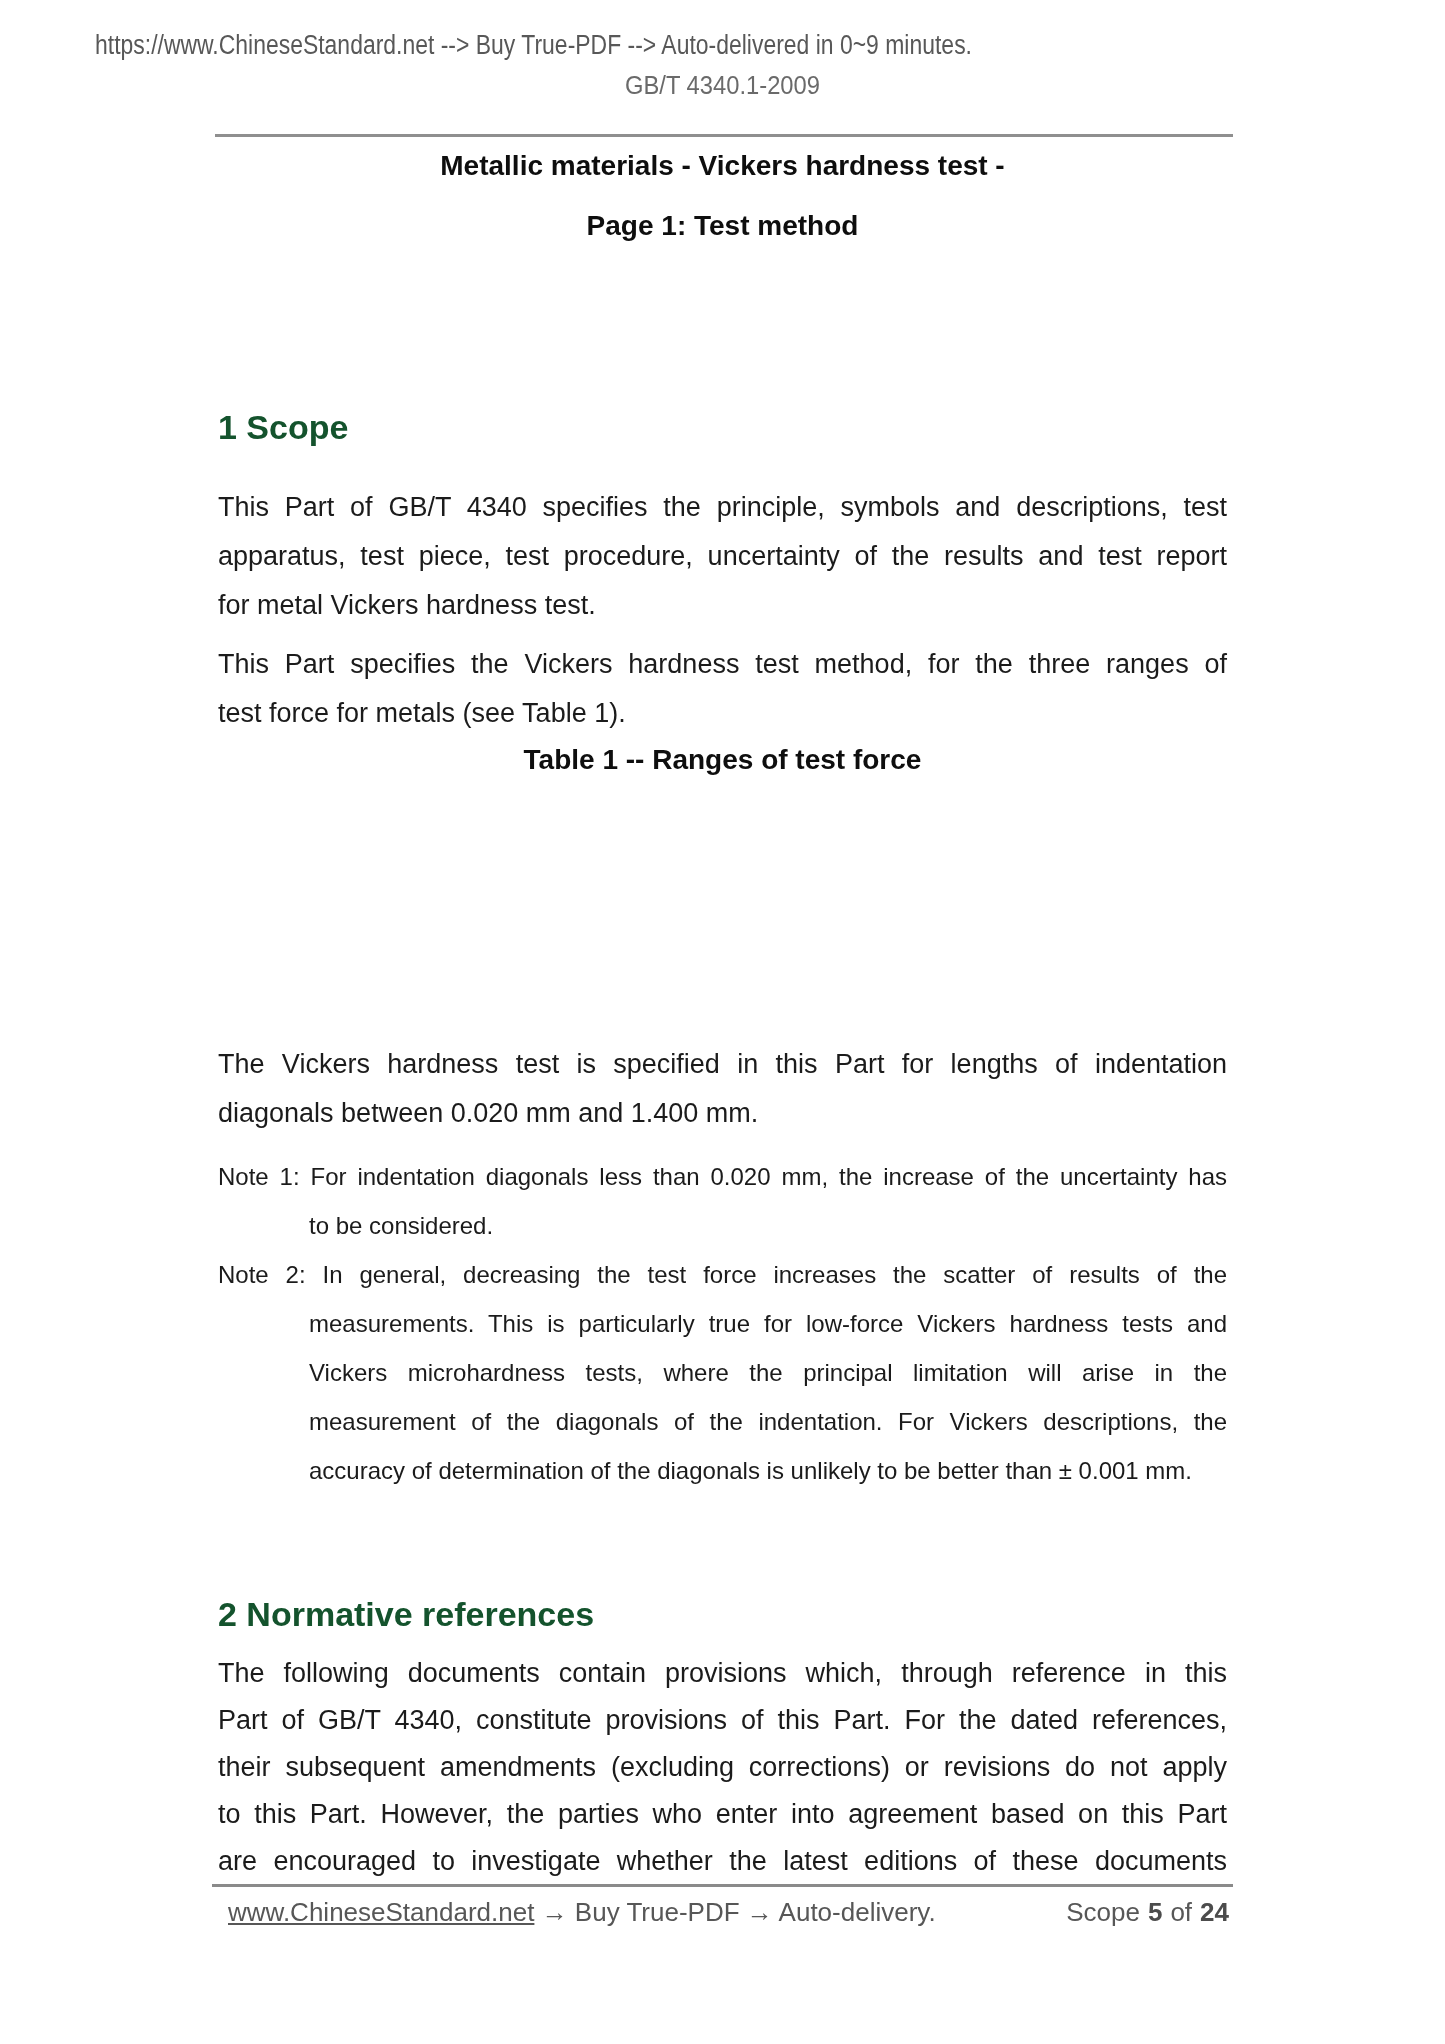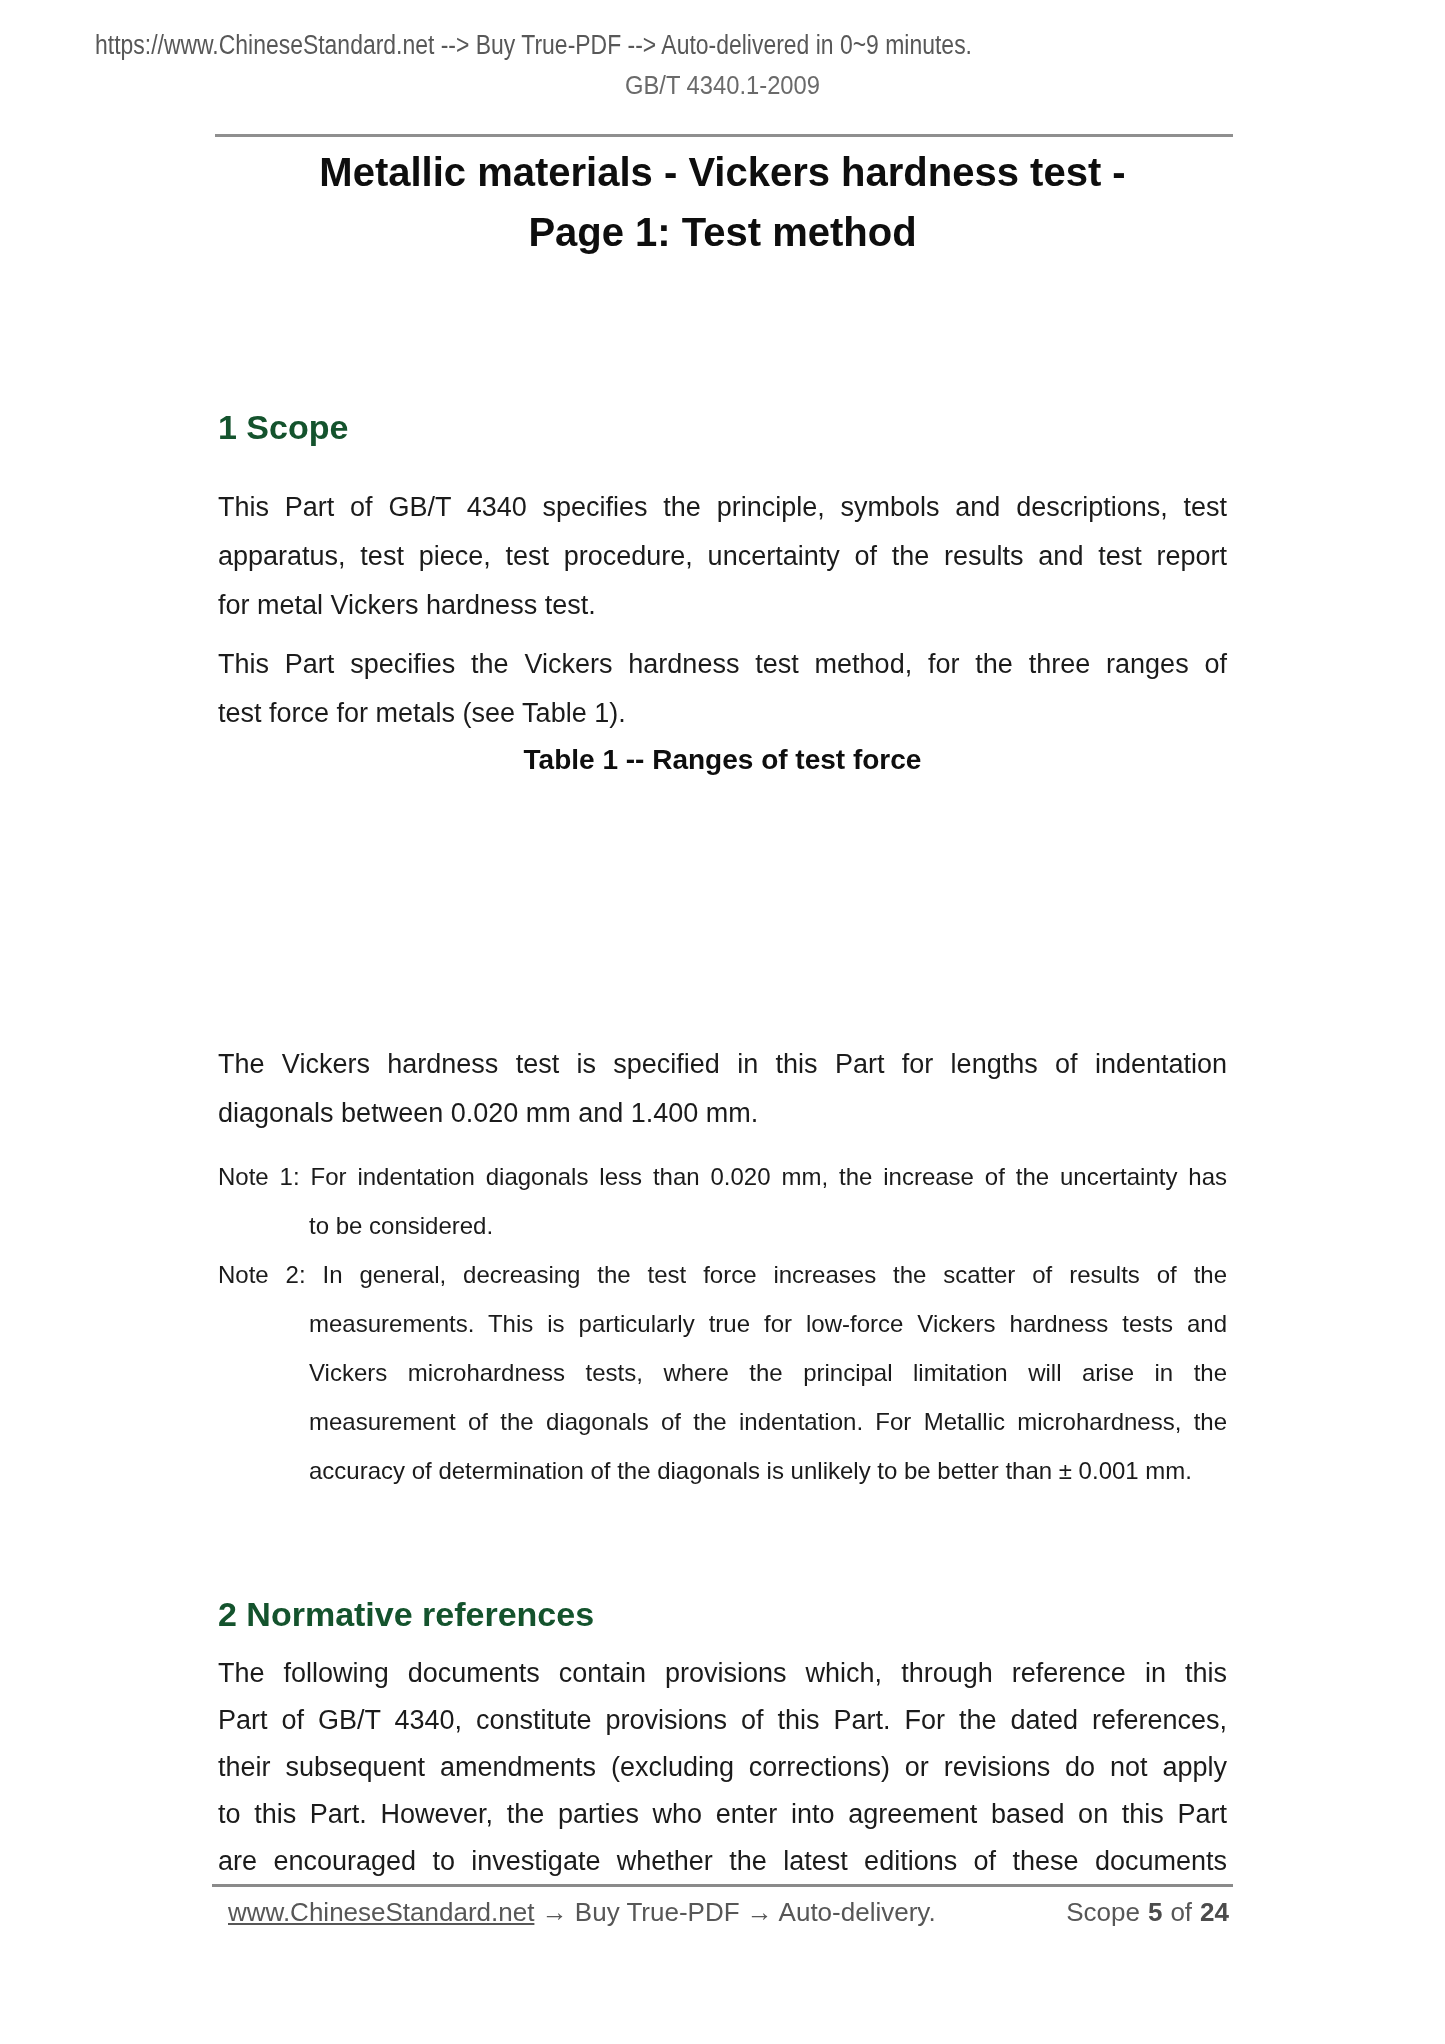--- a/index.html
+++ b/index.html
@@ -30,21 +30,21 @@
   }
   .rule-top {
     left: 215px; width: 1018px; top: 134px; height: 3px;
     background: #8f8f8f;
   }
 
   
   .doc-title {
     left: 218px; width: 1009px;
     text-align: center;
-    font-size: 40px; font-weight: bold; color: #0e0e0e;
+    font-size: 28px; font-weight: bold; color: #0e0e0e;
     white-space: nowrap;
   }
   .title-1 { top: 150px; }
   .title-2 { top: 210px; }
   .section-heading {
     left: 218px; width: 1009px;
     font-size: 34px; font-weight: bold; color: #14532d;
     white-space: nowrap;
   }
   .h-scope { top: 408px; }
@@ -134,21 +134,21 @@
     </div>
 
   <div class="abs note note-1">
       <div class="line first">Note 1: For indentation diagonals less than 0.020 mm, the increase of the uncertainty has</div>
       <div class="line last">to be considered.</div>
     </div>
   <div class="abs note note-2">
       <div class="line first">Note 2: In general, decreasing the test force increases the scatter of results of the</div>
       <div class="line">measurements. This is particularly true for low-force Vickers hardness tests and</div>
       <div class="line">Vickers microhardness tests, where the principal limitation will arise in the</div>
-      <div class="line">measurement of the diagonals of the indentation. For Metallic microhardness, the</div>
+      <div class="line">measurement of the diagonals of the indentation. For Vickers descriptions, the</div>
       <div class="line last">accuracy of determination of the diagonals is unlikely to be better than ± 0.001 mm.</div>
     </div>
 
 
   <div class="abs section-heading h-normative">2 Normative references</div>
 
   <div class="abs para p5 continues">
       <div class="line first">The following documents contain provisions which, through reference in this</div>
       <div class="line">Part of GB/T 4340, constitute provisions of this Part. For the dated references,</div>
       <div class="line">their subsequent amendments (excluding corrections) or revisions do not apply</div>

